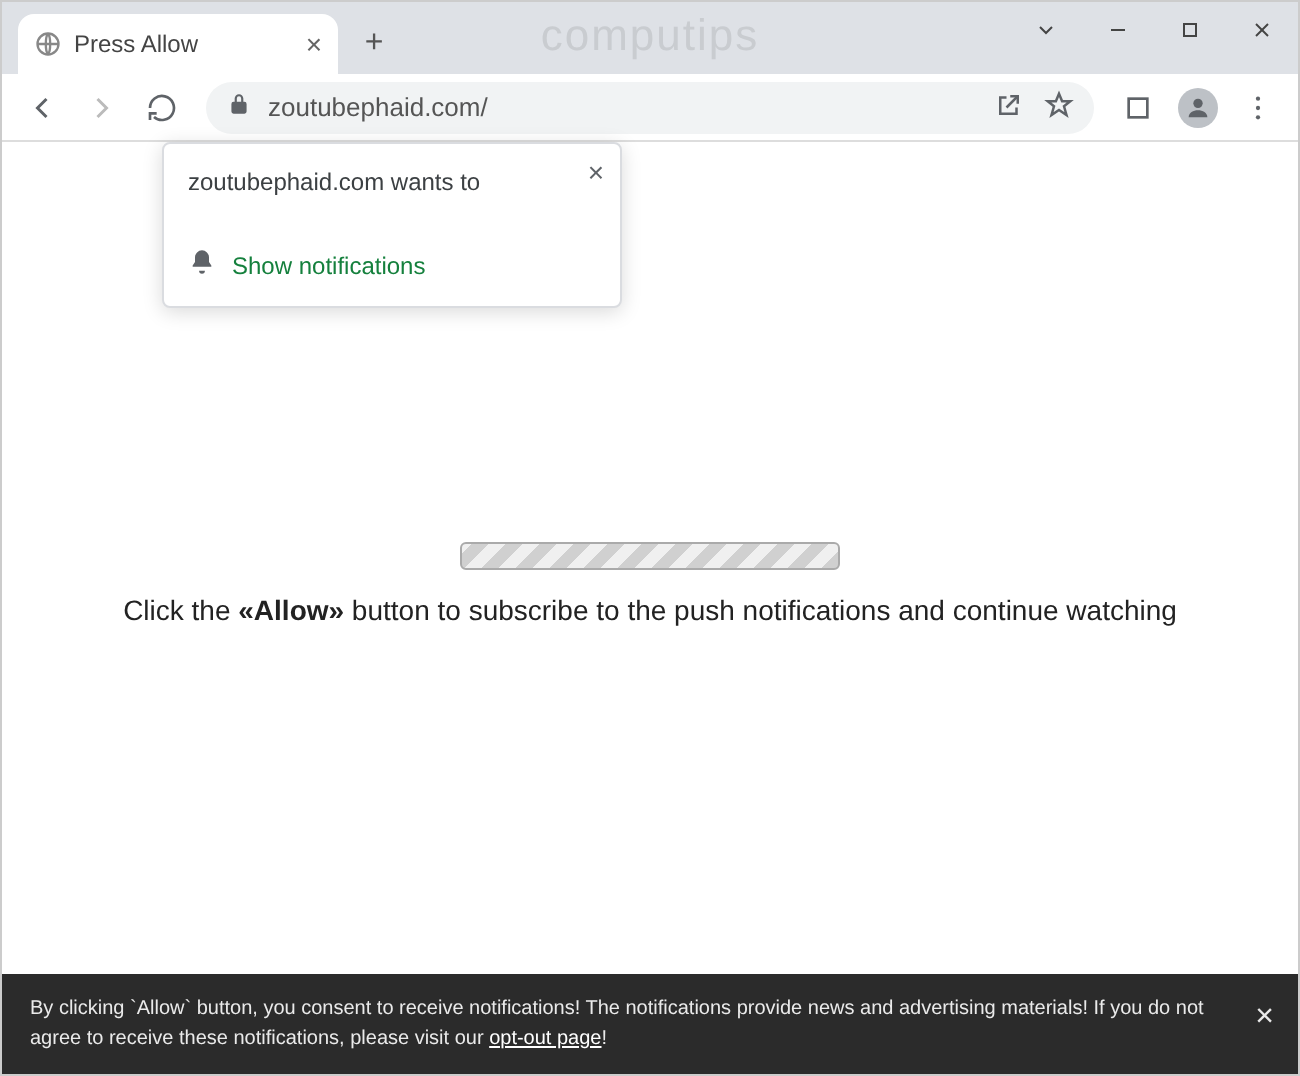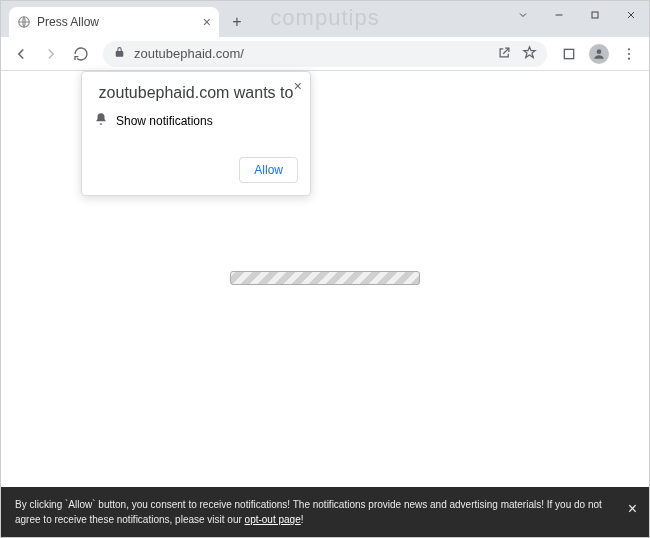--- a/index.html
+++ b/index.html
@@ -1,36 +1,36 @@
 <!DOCTYPE html>
 <html><head>
 <meta charset="utf-8">
 <style>
 * { box-sizing: border-box; margin: 0; padding: 0; }
 body { font-family: Arial, sans-serif; width: 650px; height: 538px; background: #fff; position: relative; overflow: hidden; border: 1px solid #ccc; }
 .titlebar { height: 36px; background: #dee1e6; display: flex; align-items: flex-end; position: relative; }
-.tab { background: #fff; height: 30px; margin-left: 8px; border-radius: 8px 8px 0 0; display: flex; align-items: center; padding: 0 8px; width: 210px; font-size: 12px; color: #444; }
+.tab { background: #fff; height: 30px; margin-left: 8px; border-radius: 8px 8px 0 0; display: flex; align-items: center; padding: 0 8px; width: 160px; font-size: 12px; color: #444; }
 .tab-icon { width: 14px; height: 14px; margin-right: 6px; }
 .tab-close { margin-left: auto; font-size: 14px; color: #666; cursor: pointer; }
 .newtab { width: 24px; height: 24px; display: flex; align-items: center; justify-content: center; font-size: 16px; color: #555; margin-left: 6px; margin-bottom: 3px; cursor: pointer; }
 .win-controls { position: absolute; right: 0; top: 0; display: flex; }
 .win-btn { width: 36px; height: 28px; display: flex; align-items: center; justify-content: center; color: #444; cursor: pointer; }
 .win-btn svg { width: 12px; height: 12px; }
 .watermark { position: absolute; top: 4px; left: 50%; transform: translateX(-50%); font-size: 22px; color: #c9ccd0; font-weight: 500; letter-spacing: 1px; pointer-events: none; }
 .toolbar { height: 34px; background: #fff; border-bottom: 1px solid #ddd; display: flex; align-items: center; padding: 0 6px; gap: 2px; }
 .tb-btn { width: 28px; height: 28px; display: flex; align-items: center; justify-content: center; color: #5f6368; cursor: pointer; border-radius: 50%; }
 .tb-btn.disabled { color: #bbb; }
 .omnibox { flex: 1; height: 26px; background: #f1f3f4; border-radius: 13px; display: flex; align-items: center; padding: 0 10px; margin: 12px 6px; font-size: 13px; color: #555; }
 .lock { margin-right: 8px; color: #5f6368; }
 .omnibox-actions { margin-left: auto; display: flex; gap: 10px; align-items: center; color: #5f6368; }
 .content { position: relative; height: calc(100% - 36px - 34px); background: #fff; }
 .permission { position: absolute; top: 0px; left: 80px; width: 230px; background: #fff; border: 1px solid #dadce0; border-radius: 4px; box-shadow: 0 2px 10px rgba(0,0,0,0.15); padding: 12px; font-size: 12px; color: #3c4043; }
 .perm-close { position: absolute; top: 6px; right: 8px; font-size: 14px; color: #5f6368; cursor: pointer; }
-.perm-title { font-size: 16px; margin-bottom: 10px; text-align: center; }
-.perm-row { display: flex; align-items: center; gap: 8px; margin-bottom: 28px; color: #000000; }
+.perm-title { font-size: 12px; margin-bottom: 26px; }
+.perm-row { display: flex; align-items: center; gap: 8px; margin-bottom: 0; color: #15803d; }
 .perm-btns { display: flex; justify-content: flex-end; gap: 8px; }
 .perm-btn { border: 1px solid #dadce0; background: #fff; color: #1a73e8; padding: 5px 14px; border-radius: 4px; font-size: 12px; cursor: pointer; }
 .page-center { position: absolute; top: 200px; left: 0; right: 0; text-align: center; }
 .loading { width: 190px; height: 14px; margin: 0 auto 12px; border: 1px solid #aaa; border-radius: 3px; background: repeating-linear-gradient(-45deg, #d0d0d0 0 6px, #f0f0f0 6px 12px); }
 .instruction { font-size: 14px; color: #222; }
 .instruction b { font-weight: bold; }
 .cookiebar { position: absolute; bottom: 0; left: 0; right: 0; background: #2b2b2b; color: #eaeaea; font-size: 10px; padding: 10px 40px 10px 14px; line-height: 1.5; }
 .cookiebar a { color: #fff; text-decoration: underline; }
 .cookie-close { position: absolute; right: 12px; top: 10px; color: #eaeaea; font-size: 16px; cursor: pointer; }
 .avatar { width: 20px; height: 20px; border-radius: 50%; background: #bdc1c6; display: flex; align-items: center; justify-content: center; }
@@ -136,26 +136,28 @@
   <div class="permission">
     <span class="perm-close">×</span>
     <div class="perm-title">zoutubephaid.com wants to</div>
     <div class="perm-row">
       <span><svg width="14" height="14" viewBox="0 0 24 24" fill="#5f6368">
             <path d="M12 2a6 6 0 0 0-6 6v4l-2 3v1h16v-1l-2-3V8a6 6 0 0 0-6-6zm0 20a2.5 2.5 0 0 0 2.5-2.5h-5A2.5 2.5 0 0 0 12 22z"></path>
           </svg></span>
       <span>Show notifications</span>
     </div>
     <div class="perm-btns">
-      <button class="perm-btn">Allow</button>
     </div>
   </div>
 
   <div class="page-center">
     <div class="loading"></div>
+    <div class="instruction">
+      <span>Click the </span><b>«Allow»</b><span> button to subscribe to the push notifications and continue watching</span>
+    </div>
   </div>
 
   <div class="cookiebar">
     <span class="cookie-close">×</span>
     <span>By clicking `Allow` button, you consent to receive notifications! The notifications provide news and advertising materials! If you do not agree to receive these notifications, please visit our </span><a href="#">opt-out page</a><span>!</span>
   </div>
 
 </div>
 
 </body></html>

